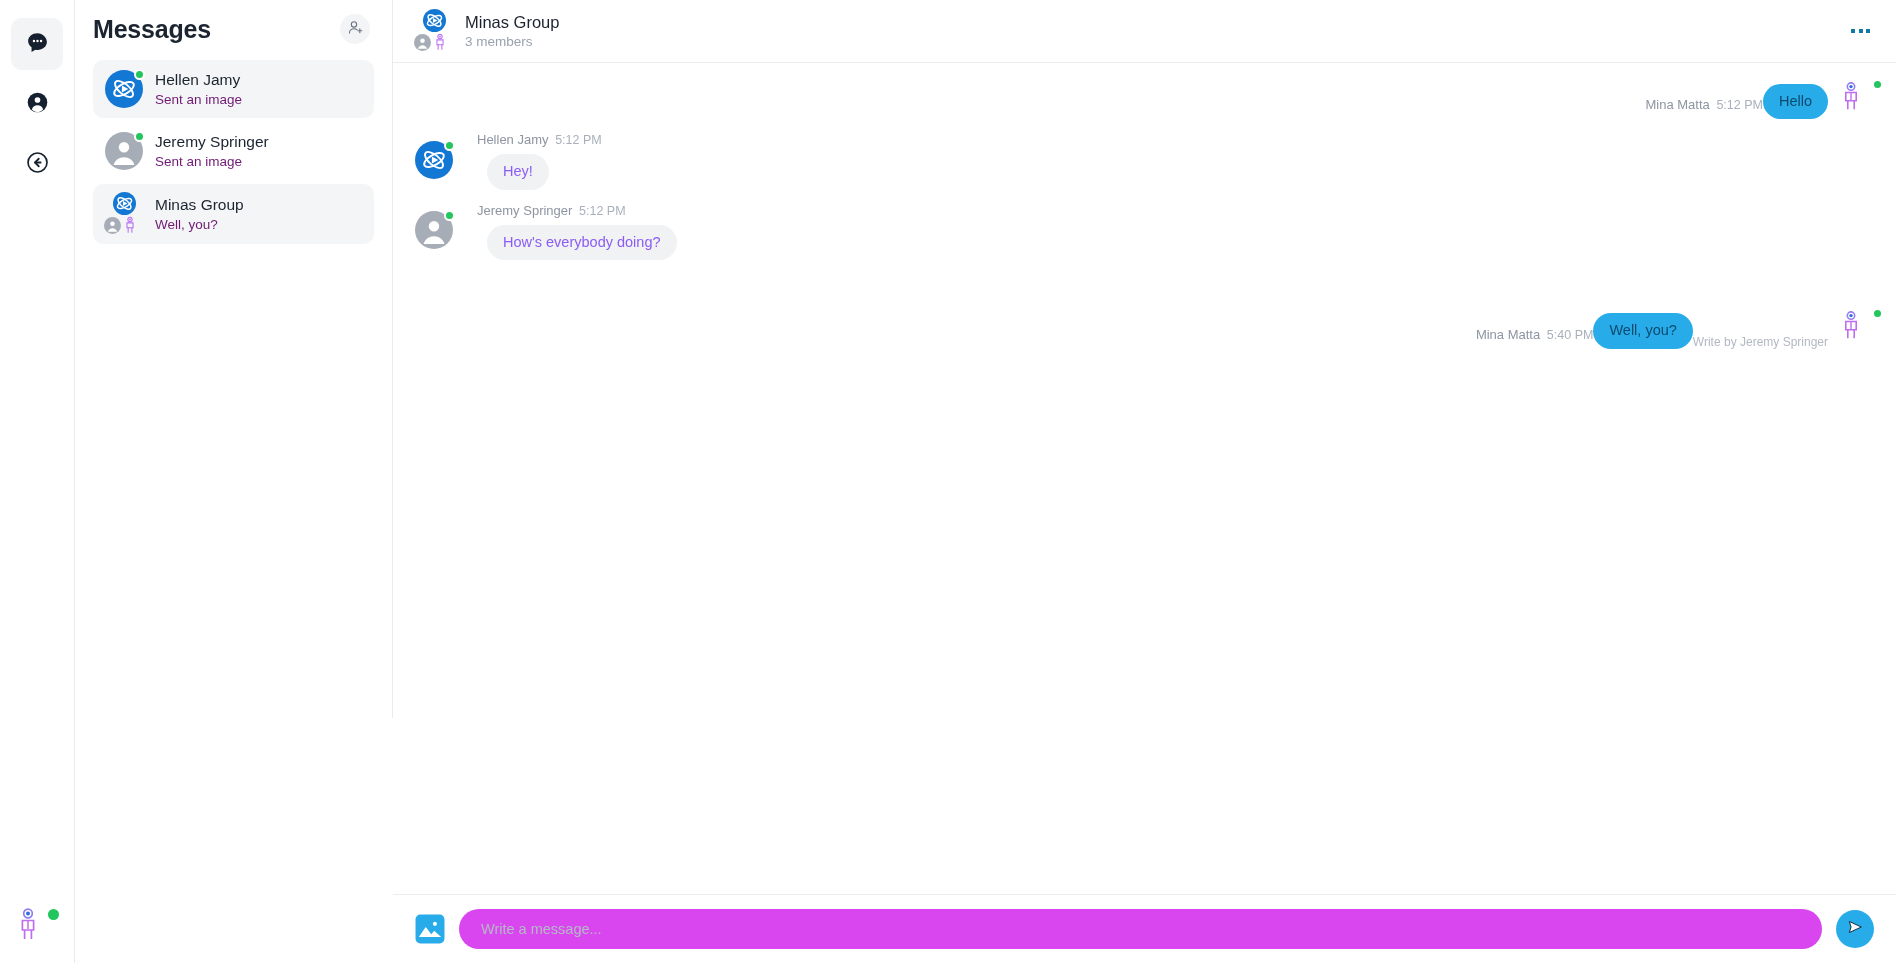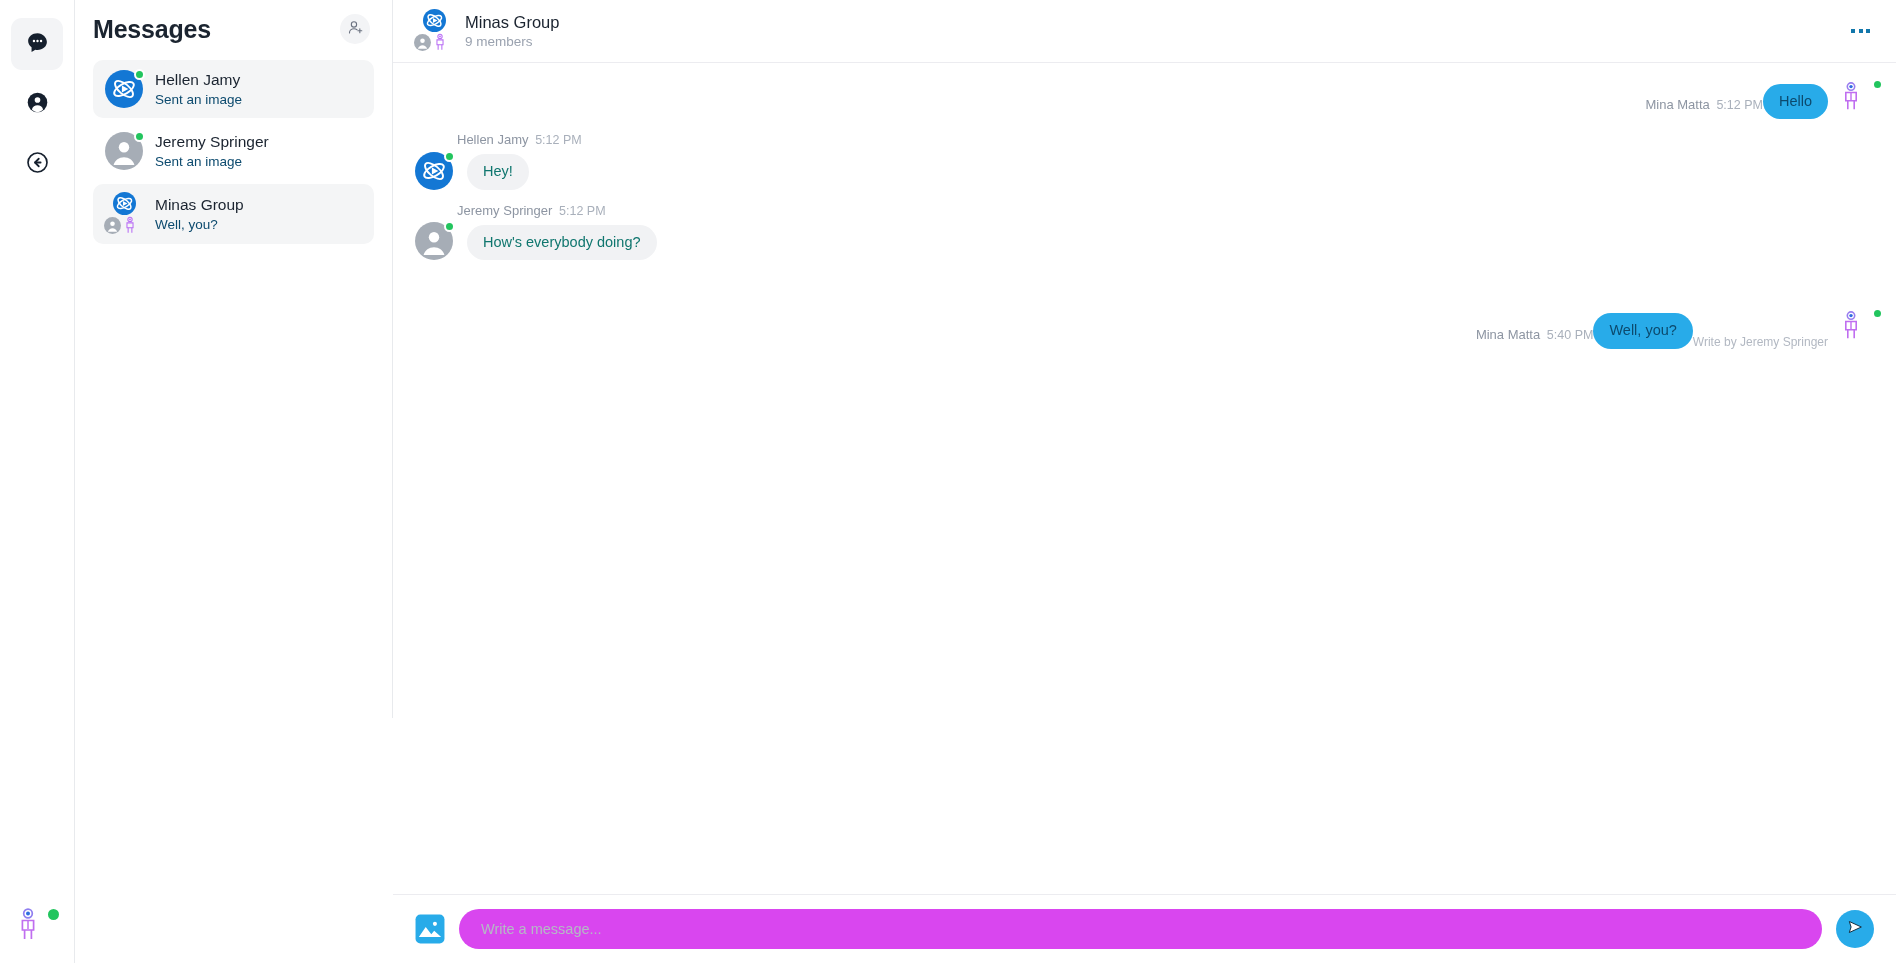--- a/index.html
+++ b/index.html
@@ -48,21 +48,21 @@
     cursor: pointer;
   }
   .conv-list { padding: 6px 18px 0 18px; display: flex; flex-direction: column; gap: 4px; }
   .conv-item {
     display: flex; align-items: center; gap: 12px;
     padding: 10px 12px; border-radius: 10px; cursor: pointer;
   }
   .conv-item.selected { background: #f4f5f6; }
   .conv-text { display: flex; flex-direction: column; gap: 3px; min-width: 0; }
   .conv-name { font-size: 15.5px; color: #1b2430; font-weight: 400; white-space: nowrap; }
-  .conv-sub { font-size: 13.5px; color: #0c4a6e; white-space: nowrap; }
+  .conv-sub { font-size: 13.5px; color: #701a75; white-space: nowrap; }
 
   
   .av { position: relative; flex: 0 0 auto; }
   .av-circle {
     width: 38px; height: 38px; border-radius: 50%;
     display: flex; align-items: center; justify-content: center; overflow: hidden;
   }
   .av-blue { background: #1377d4; }
   .av-gray { background: #a6adb6; }
   .dot-online {
@@ -84,30 +84,30 @@
   .chat-header-left { display: flex; align-items: center; gap: 12px; }
   .chat-title { font-size: 16.5px; color: #1b2430; line-height: 1.25; }
   .chat-sub { font-size: 13.5px; color: #9aa2af; line-height: 1.3; }
   .more-btn { cursor: pointer; display: flex; gap: 3.5px; align-items: center; padding: 8px 4px; }
   .more-btn i { width: 4px; height: 4px; background: #1277ab; display: block; }
 
   .thread { flex: 1 1 auto; overflow-y: auto; padding: 18px 22px 10px 22px; display: flex; flex-direction: column; }
   .msg-row { display: flex; margin-bottom: 10px; }
   .msg-row.inc { justify-content: flex-start; }
   .msg-row.out { justify-content: flex-end; }
-  .msg-inc-wrap { display: flex; gap: 4px; align-items: flex-end; }
+  .msg-inc-wrap { display: flex; gap: 24px; align-items: center; }
   .msg-out-wrap { display: flex; gap: 10px; align-items: flex-start; flex-direction: row; }
   .meta { font-size: 13px; color: #9aa2af; margin-bottom: 7px; white-space: nowrap; }
   .meta .who { color: #8d95a2; }
   .meta .time { color: #a9b0bb; margin-left: 3px; font-size: 12.5px; }
   .bubble {
     display: inline-block; padding: 9px 16px; border-radius: 19px;
     font-size: 14.5px; line-height: 1.2; max-width: 520px;
   }
-  .bubble.in { background: #f1f2f4; color: #0f766e; }
+  .bubble.in { background: #f1f2f4; color: #8b5cf6; }
   .bubble.out { background: #28abe9; color: #0c4a6e; }
   .col-in { display: flex; flex-direction: column; align-items: flex-start; padding-top: 3px; }
   .col-out { display: flex; flex-direction: row; align-items: flex-end; padding-top: 3px; }
   .bubble-indent { padding-left: 10px; }
   .seen { font-size: 12px; color: #b2b8c2; margin-top: 8px; }
 
   
   .composer {
     height: 69px; flex: 0 0 69px; border-top: 1px solid #ececf0;
     display: flex; align-items: center; gap: 14px; padding: 0 22px;
@@ -285,21 +285,21 @@
             <svg width="14" height="19" viewBox="0 0 24 32">
               <circle cx="12" cy="5.6" r="3.7" fill="none" stroke="#b96ef5" stroke-width="1.8"></circle>
               <circle cx="12" cy="5.6" r="1.6" fill="#b96ef5"></circle>
               <path d="M6.8 11.5h10.4v8.3H6.8z" fill="none" stroke="#b96ef5" stroke-width="1.8"></path>
               <path d="M8.8 19.8v8.5M15.2 19.8v8.5" fill="none" stroke="#b96ef5" stroke-width="1.8"></path>
             </svg>
           </span>
         </div>
         <div>
           <div class="chat-title">Minas Group</div>
-          <div class="chat-sub">9 members</div>
+          <div class="chat-sub">3 members</div>
         </div>
       </div>
       <div class="more-btn">
         <span style="display:flex;gap:3.5px;">
           <i></i>
             <i></i>
             <i></i>
         </span>
       </div>
     </div>

